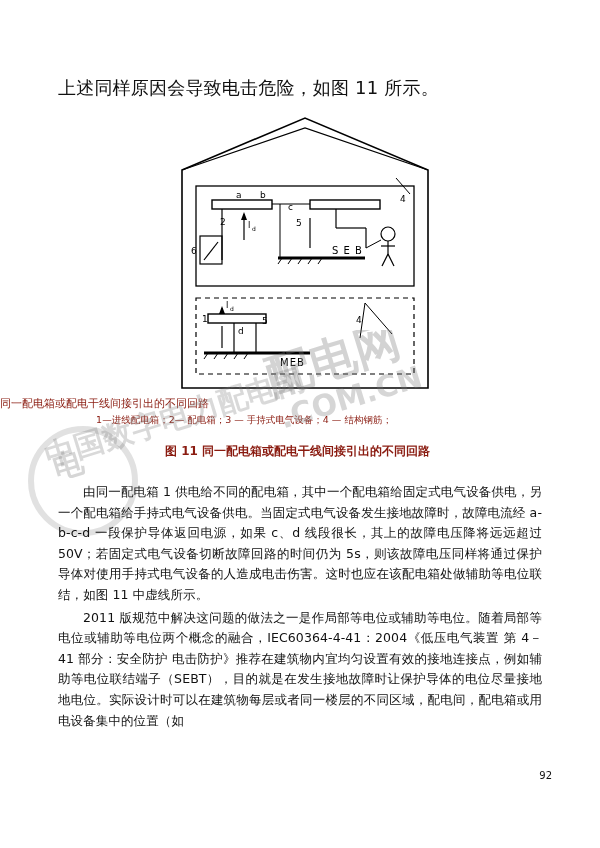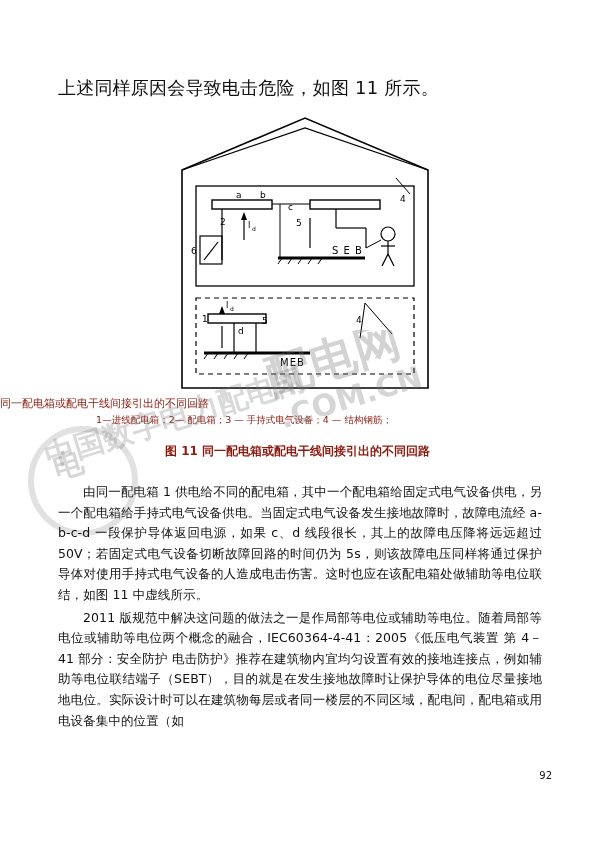--- a/index.html
+++ b/index.html
@@ -277,18 +277,18 @@
   <div class="watermark">
     <div class="wm-text wm-1">配电网</div>
     <div class="wm-text wm-2">.COM.CN</div>
     <div class="wm-text wm-3">中国数字电力配电网</div>
     <div class="wm-circle"></div>
     <div class="wm-inner">电</div>
   </div>
 
   <div class="body-text">
     <p>由同一配电箱 1 供电给不同的配电箱，其中一个配电箱给固定式电气设备供电，另一个配电箱给手持式电气设备供电。当固定式电气设备发生接地故障时，故障电流经 a-b-c-d 一段保护导体返回电源，如果 c、d 线段很长，其上的故障电压降将远远超过 50V；若固定式电气设备切断故障回路的时间仍为 5s，则该故障电压同样将通过保护导体对使用手持式电气设备的人造成电击伤害。这时也应在该配电箱处做辅助等电位联结，如图 11 中虚线所示。</p>
-    <p>2011 版规范中解决这问题的做法之一是作局部等电位或辅助等电位。随着局部等电位或辅助等电位两个概念的融合，IEC60364-4-41：2005《低压电气装置 第 4－41 部分：安全防护 电击防护》推荐在建筑物内宜均匀设置有效的接地连接点，例如辅助等电位联结端子（SEBT），目的就是在发生接地故障时让保护导体的电位尽量接地地电位。实际设计时可以在建筑物每层或者同一楼层的不同区域，配电间，配电箱或用电设备集中的位置（如</p>
+    <p>2011 版规范中解决这问题的做法之一是作局部等电位或辅助等电位。随着局部等电位或辅助等电位两个概念的融合，IEC60364-4-41：2004《低压电气装置 第 4－41 部分：安全防护 电击防护》推荐在建筑物内宜均匀设置有效的接地连接点，例如辅助等电位联结端子（SEBT），目的就是在发生接地故障时让保护导体的电位尽量接地地电位。实际设计时可以在建筑物每层或者同一楼层的不同区域，配电间，配电箱或用电设备集中的位置（如</p>
   </div>
 
   <div class="page-number">92</div>
 
 </div>
 
 </body></html>

